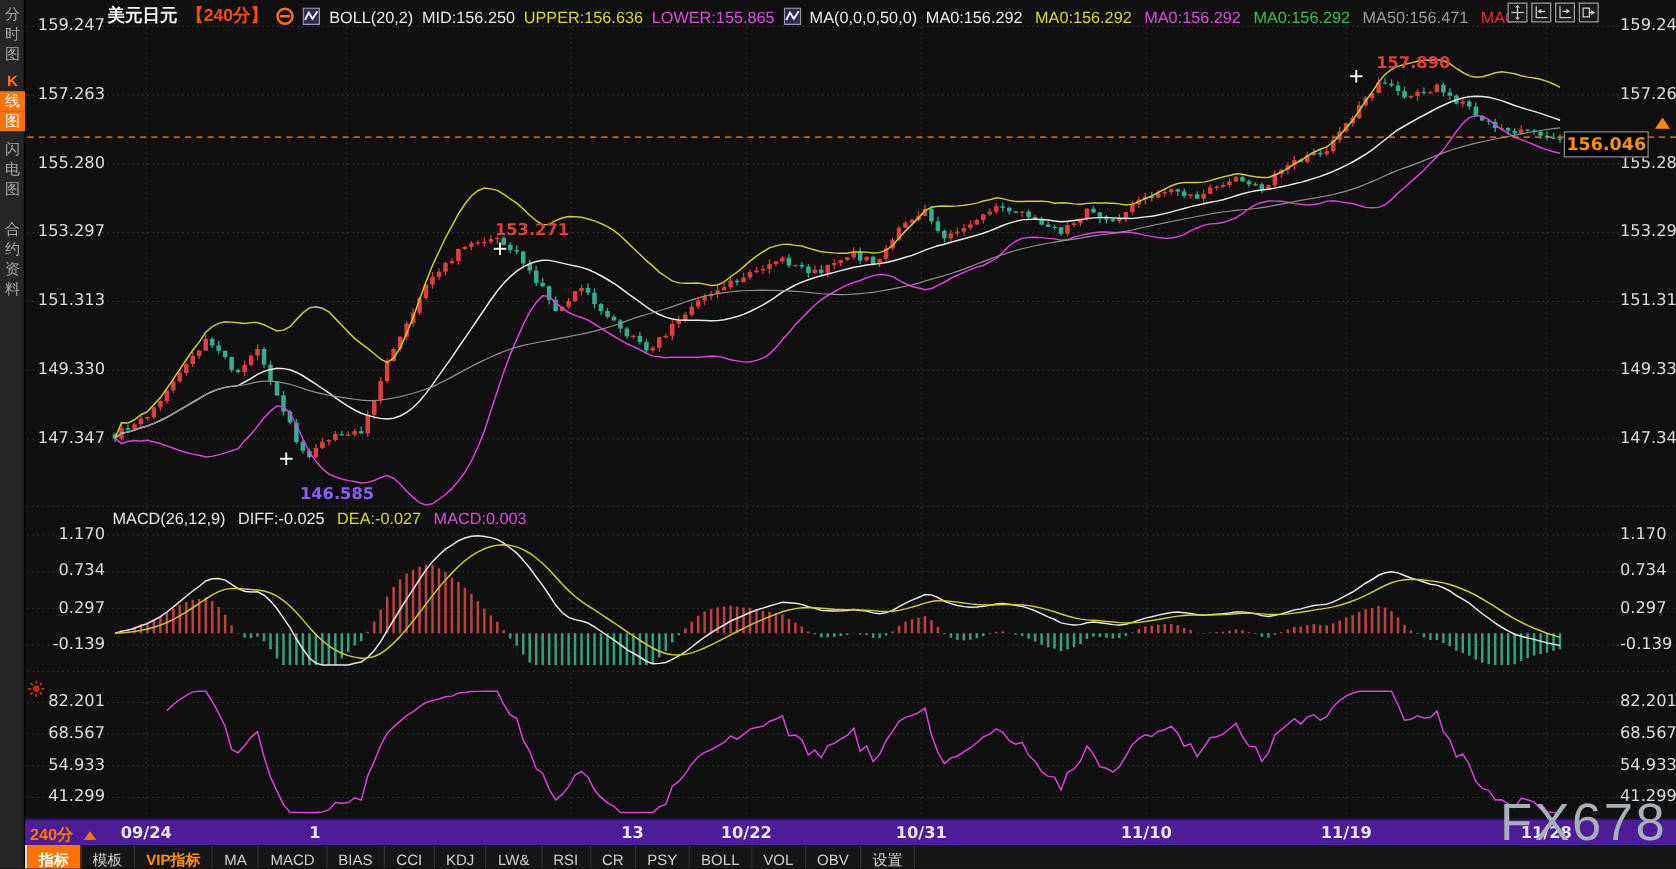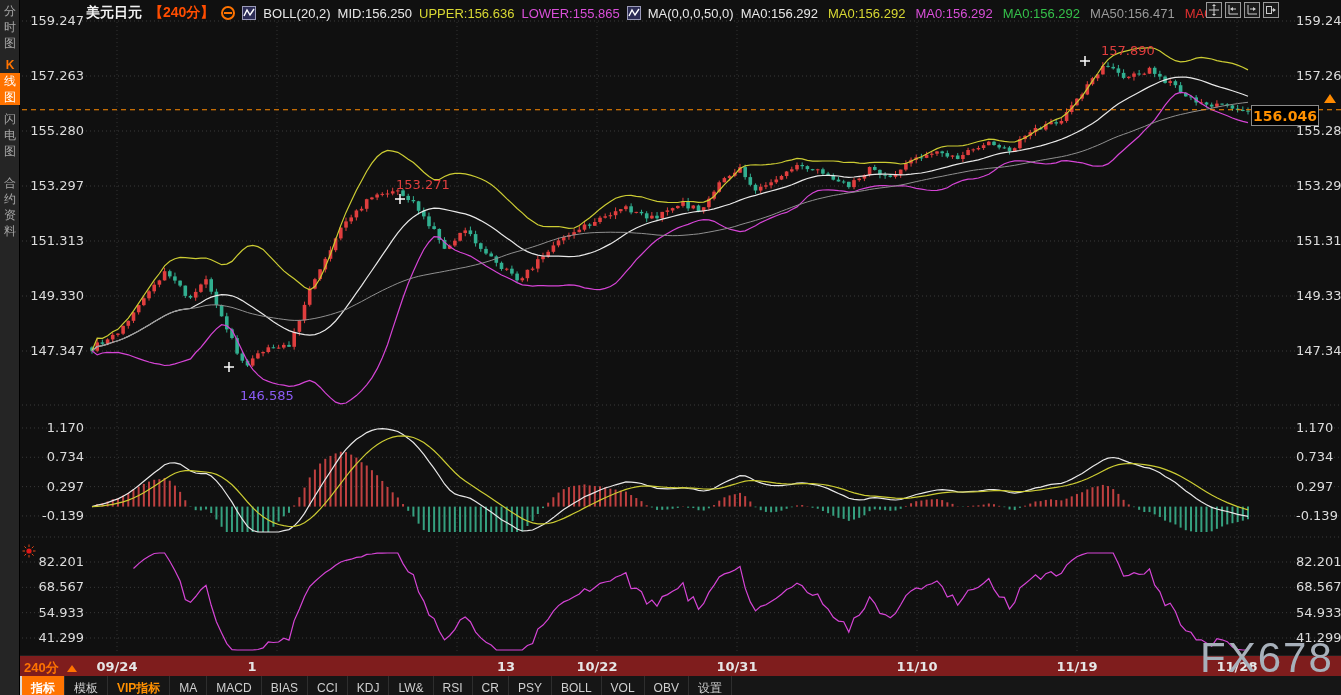--- a/index.html
+++ b/index.html
@@ -42,37 +42,37 @@
     font-size:13px; color:#dcdcdc; }
   .tick.tl { width:58px; text-align:right; left:26px; }
   .tick.tr { left:1296px; }
 
   
   .panel-hdr { position:absolute; left:90px; z-index:6; display:flex; gap:10px;
     font-size:13px; color:#e8e8e8; white-space:nowrap; }
 
   
   .anno { position:absolute; z-index:6; font-family:"DejaVu Sans","Liberation Sans",sans-serif;
-    font-size:13px; font-weight:normal; }
+    font-size:13px; font-weight:bold; }
   .anno.hi { color:#e03e3e; } .anno.lo { color:#8b5cf6;margin-top:15px; }
 
   
   .price-tag { position:absolute; left:1251px; top:105px; width:68px; height:21px;
     background:#000; border:1px solid #8a8a8a; color:#ff9000; z-index:7;
     font:bold 14px "DejaVu Sans","Liberation Sans",sans-serif;
     display:flex; align-items:center; justify-content:center; }
   .price-arrow { position:absolute; left:1324px; top:94px; width:0; height:0; z-index:7;
     border-left:6px solid transparent; border-right:6px solid transparent;
     border-bottom:9px solid #ff8a00; }
 
   .alert-dot { position:absolute; left:22px; top:544px; z-index:6; }
 
   
   .xaxis { position:absolute; left:20px; top:655px; width:1321px; height:21px;
-    background:#7f1d1d; border-top:1px solid #1f1f1f; z-index:5; }
+    background:#4c1d95; border-top:1px solid #1f1f1f; z-index:5; }
   .xaxis .period { position:absolute; left:4px; top:3px; color:#ff7300;
     font-size:13px; font-weight:bold; cursor:pointer; }
   .xaxis .period .tri { display:inline-block; margin-left:8px; width:0; height:0;
     border-left:5px solid transparent; border-right:5px solid transparent;
     border-bottom:7px solid #ff7300; }
   .xlbl { position:absolute; top:3px; transform:translateX(-50%); color:#e6e6e6;
     font:bold 13px "DejaVu Sans","Liberation Sans",sans-serif; }
   .xtip { position:absolute; left:257px; top:2px; background:#000; color:#ff9000;
     font:bold 13px "DejaVu Sans","Liberation Sans",sans-serif; padding:1px 3px; }
 
@@ -885,20 +885,26 @@
     </span>
     <span class="wic">
       <svg width="12" height="12">
           <rect x="1.5" y="2.5" width="5" height="7" fill="none" stroke="#ccc"></rect>
           <line x1="7" y1="6" x2="10" y2="6" stroke="#ccc"></line>
           <path d="M11 6l-3-2v4z" fill="#ccc"></path>
         </svg>
     </span>
   </div>
 
+  <div class="panel-hdr" style="top:407px;">
+    <span>MACD(26,12,9)</span>
+    <span>DIFF:-0.025</span>
+    <span class="yel">DEA:-0.027</span>
+    <span class="mag">MACD:0.003</span>
+  </div>
 
 
   <div class="anno hi" style="left:396px;top:177px;">153.271</div>
   <div class="anno lo" style="left:240px;top:373px;">146.585</div>
   <div class="anno hi" style="left:1101px;top:43px;">157.890</div>
 
   <div class="price-tag">156.046</div>
   <div class="price-arrow"></div>
 
   <span class="alert-dot">

